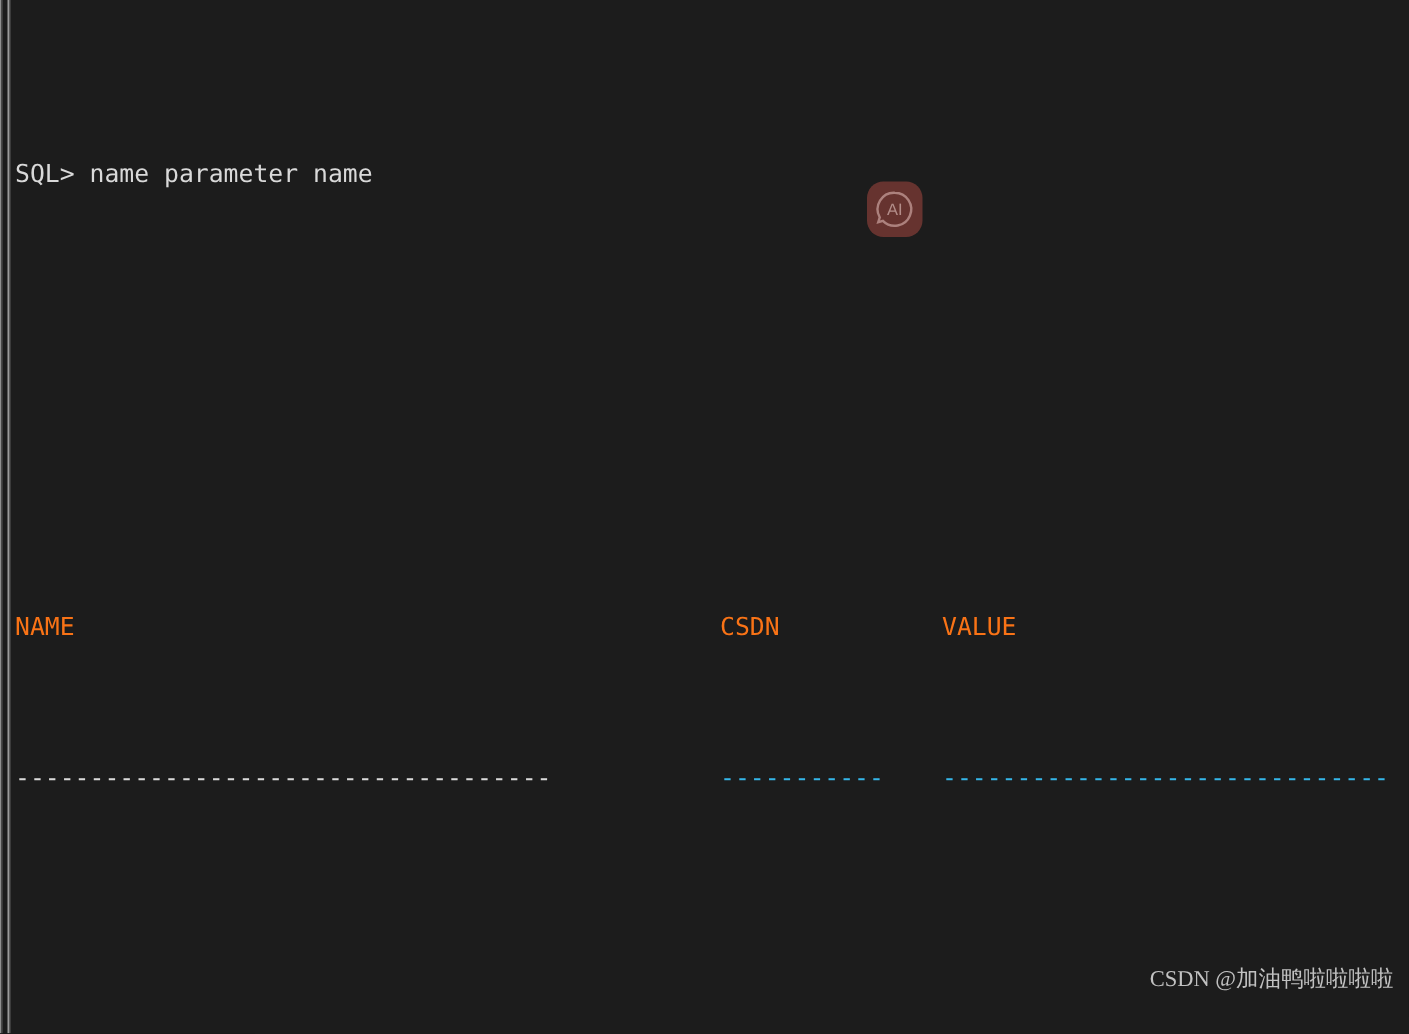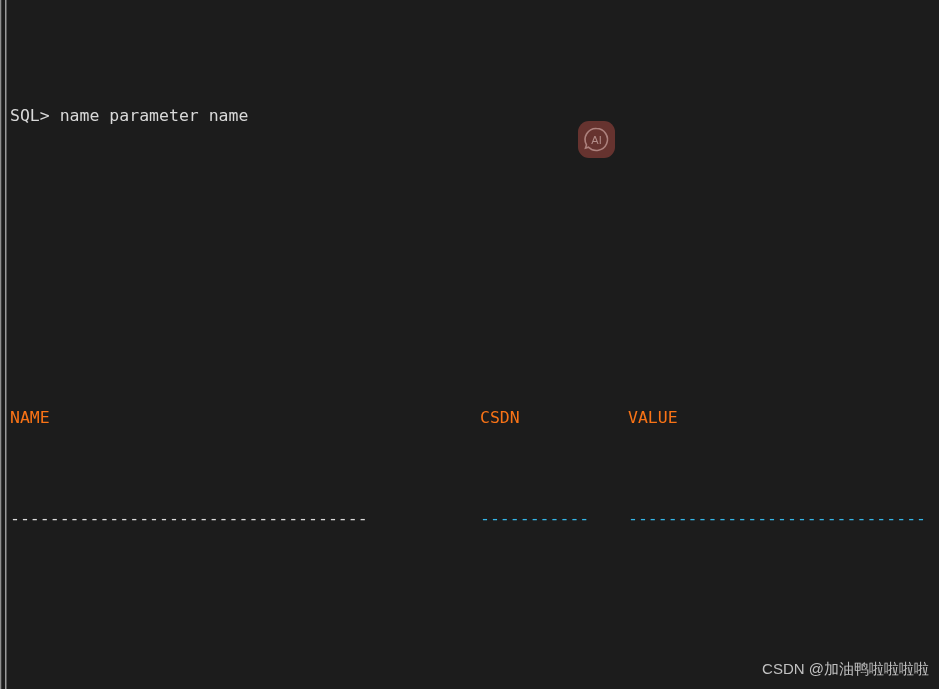--- a/index.html
+++ b/index.html
@@ -70,23 +70,23 @@
     border-radius: 11px;
     background: #6d3631;
     opacity: 0.92;
   }
   #ai-badge svg { display:block; }
 
   
   #csdn {
     position: absolute;
     right: 10px;
-    bottom: 8px;
+    bottom: 23px;
     color: #cfcfcf;
-    font-family: Liberation Sans, sans-serif;
+    font-family: Liberation Serif, serif;
     font-size: 15px;
     opacity: 0.92;
     white-space: nowrap;
   }
 </style>
 </head>
 <body>
 
 <div id="terminal">
 

